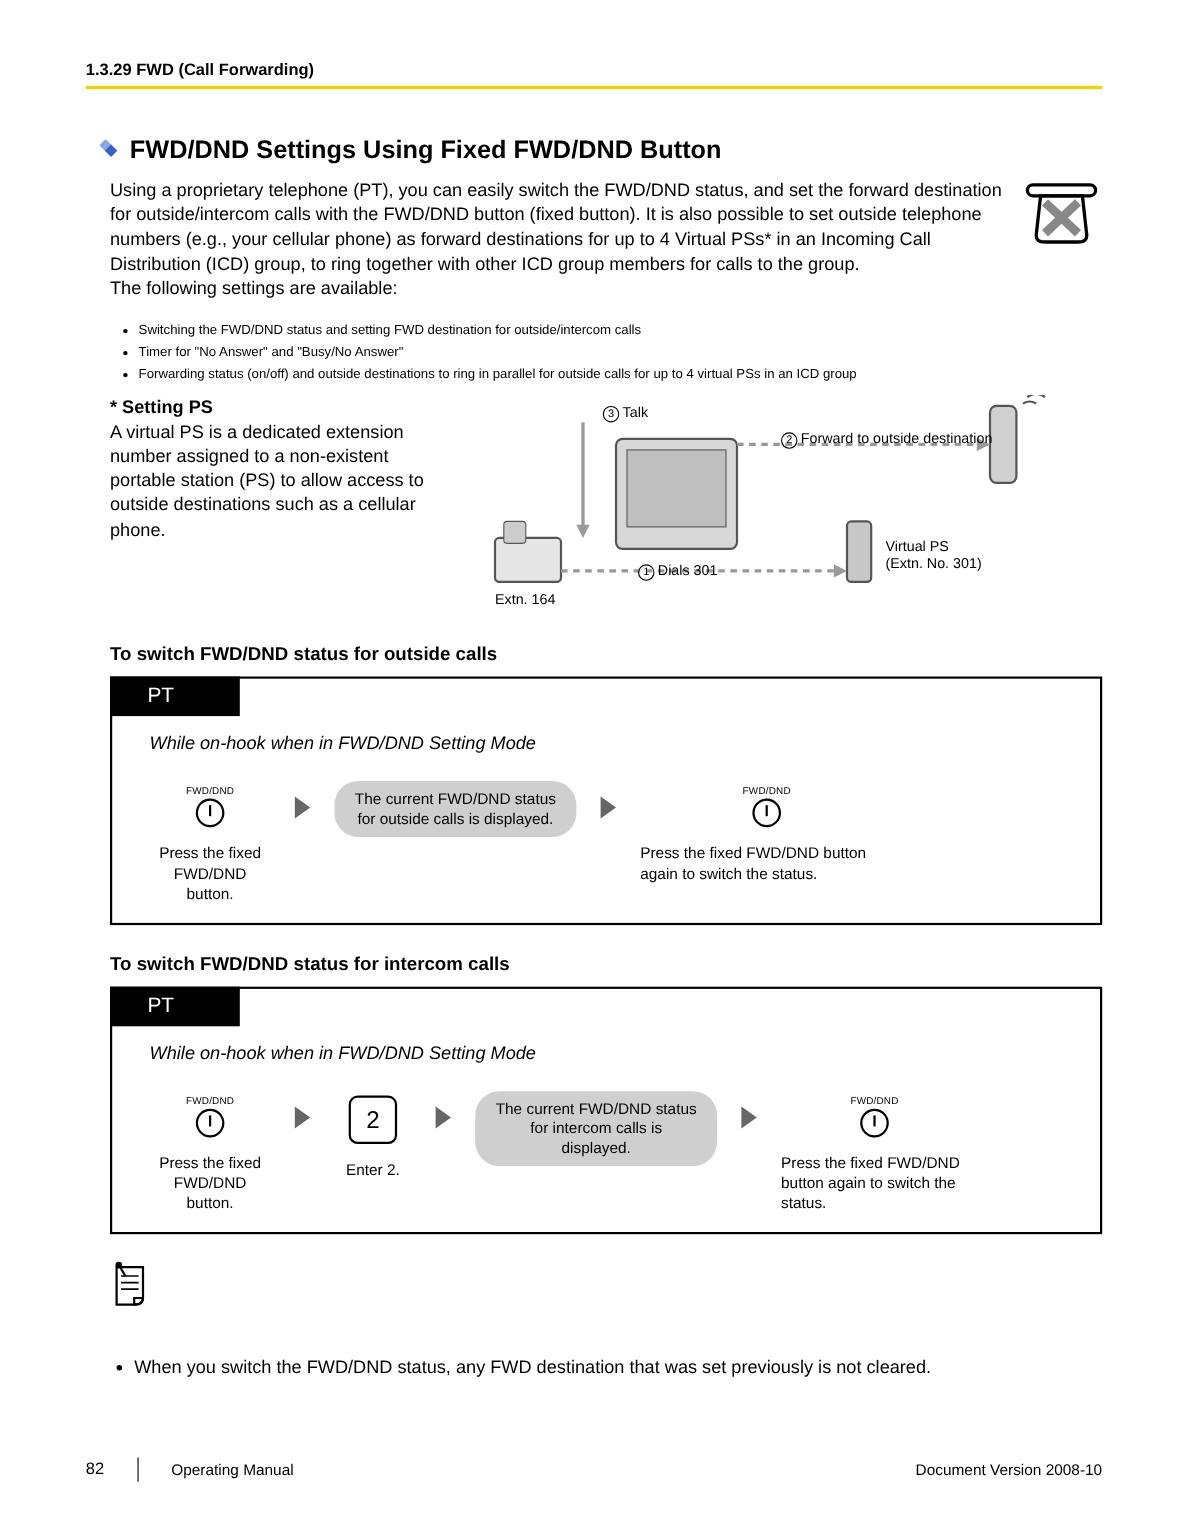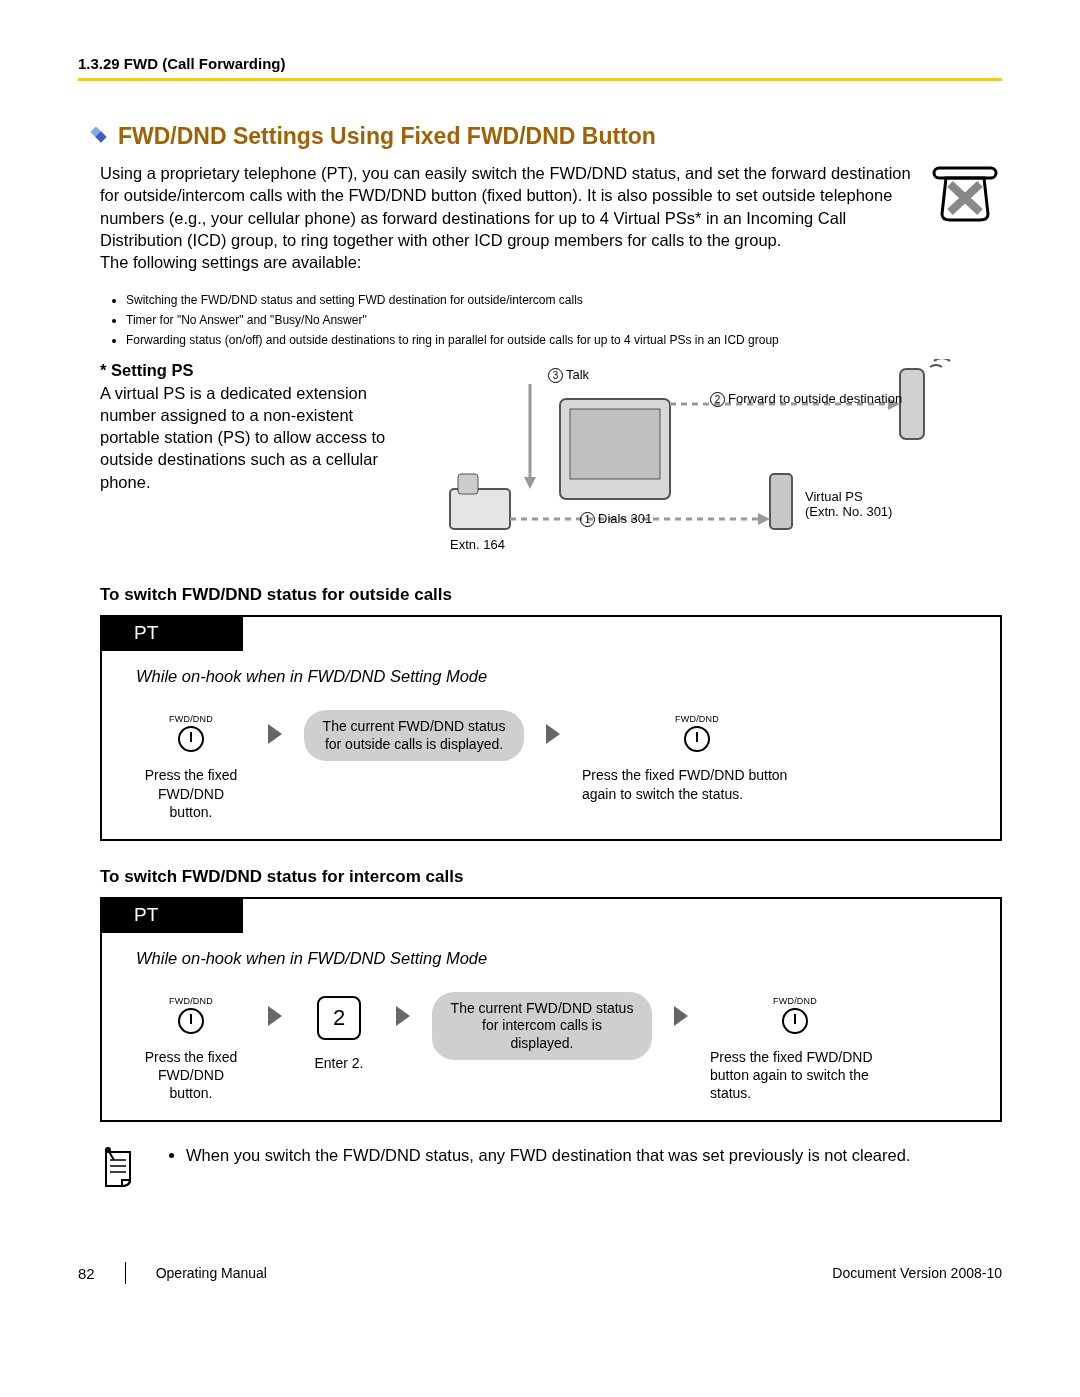--- a/index.html
+++ b/index.html
@@ -23,21 +23,21 @@
   .section-heading {
     display: flex;
     align-items: center;
     margin-top: 42px;
     margin-left: 10px;
   }
   .diamond-icon {
     width: 20px; height: 20px; margin-right: 10px; flex-shrink: 0;
   }
   .section-heading h1 {
-    color: #a16207;
+    color: #000000;
     font-size: 23px;
     font-weight: bold;
     margin: 0;
   }
   .body-text {
     margin: 12px 0 0 22px;
     font-size: 16.5px;
     line-height: 1.35;
     display: flex;
     gap: 14px;
@@ -75,21 +75,21 @@
     margin: 26px 0 10px 22px;
   }
   .proc-box {
     margin-left: 22px;
     border: 2px solid #000;
     position: relative;
   }
   .pt-tab {
     position: absolute;
     top: -2px; left: -2px;
-    width: 143px;
+    width: 118px;
     height: 36px;
     background: #000;
     color: #fff;
     font-size: 19px;
     display: flex;
     align-items: center;
     padding-left: 34px;
   }
   .proc-inner {
     padding: 50px 20px 18px 34px;
@@ -143,24 +143,25 @@
   }
   .key-box {
     width: 44px; height: 44px;
     border: 2px solid #000; border-radius: 8px;
     font-size: 22px;
     display: flex; align-items: center; justify-content: center;
     margin: 0 auto;
   }
   .note-row {
     display: flex;
-    gap: 24px;
+    gap: 40px;
     margin: 22px 0 0 22px;
     font-size: 16.5px;
     line-height: 1.35;
+    flex-direction: column;
   }
   .note-icon { width: 40px; height: 46px; flex-shrink: 0; margin-top: 2px; }
   .note-row ul { margin: 0; padding-left: 22px; }
   .footer {
     display: flex;
     justify-content: space-between;
     align-items: center;
     margin-top: 70px;
     font-size: 14px;
   }

